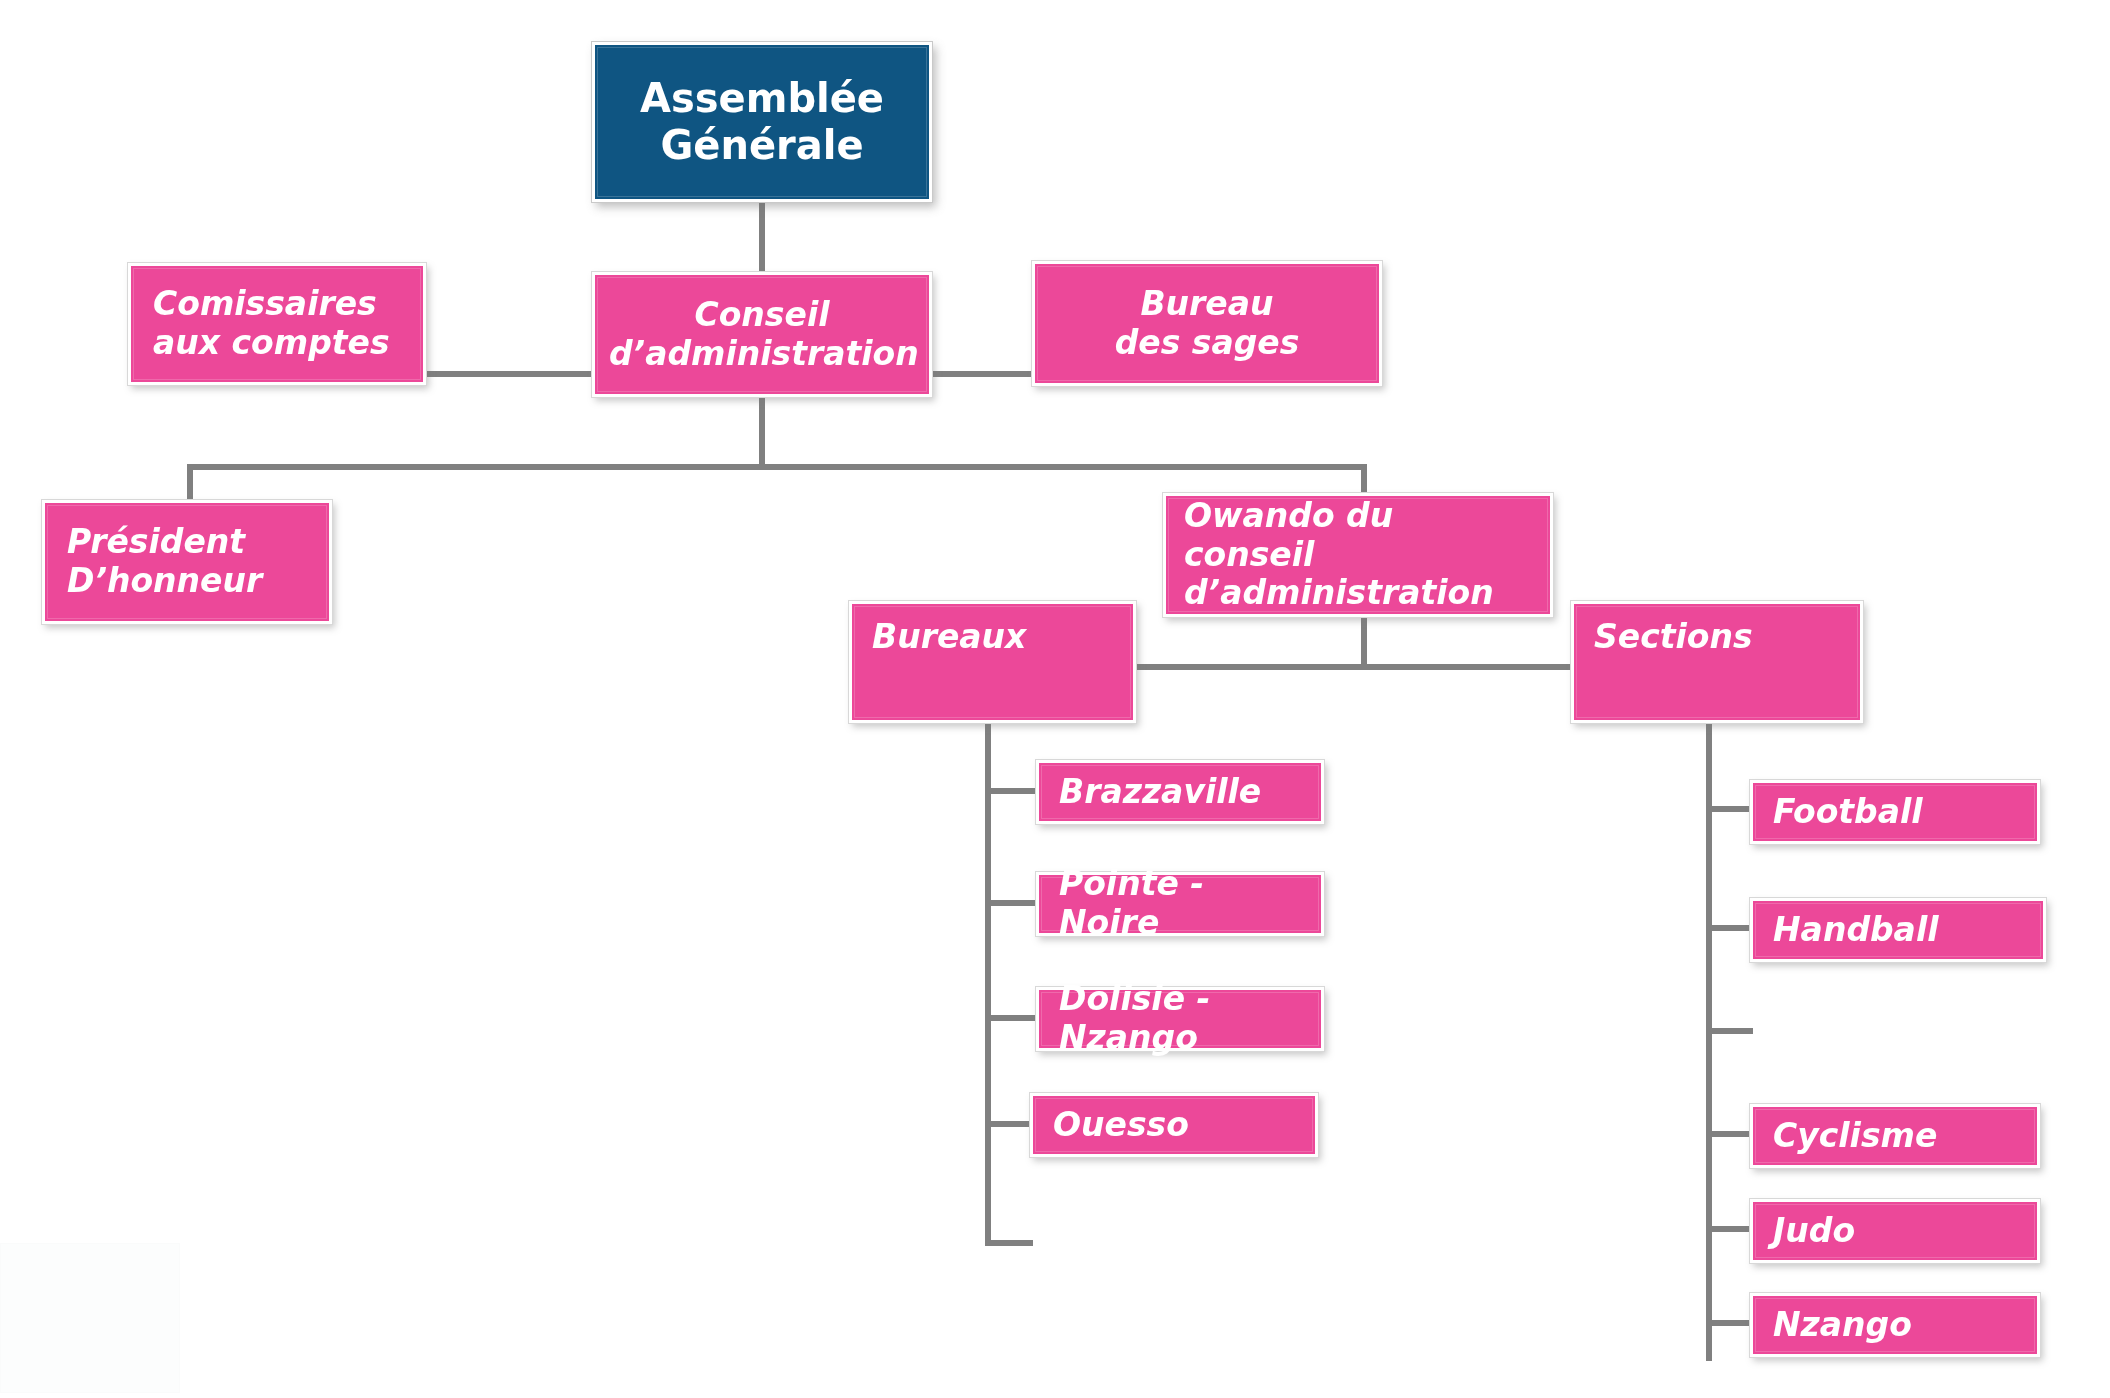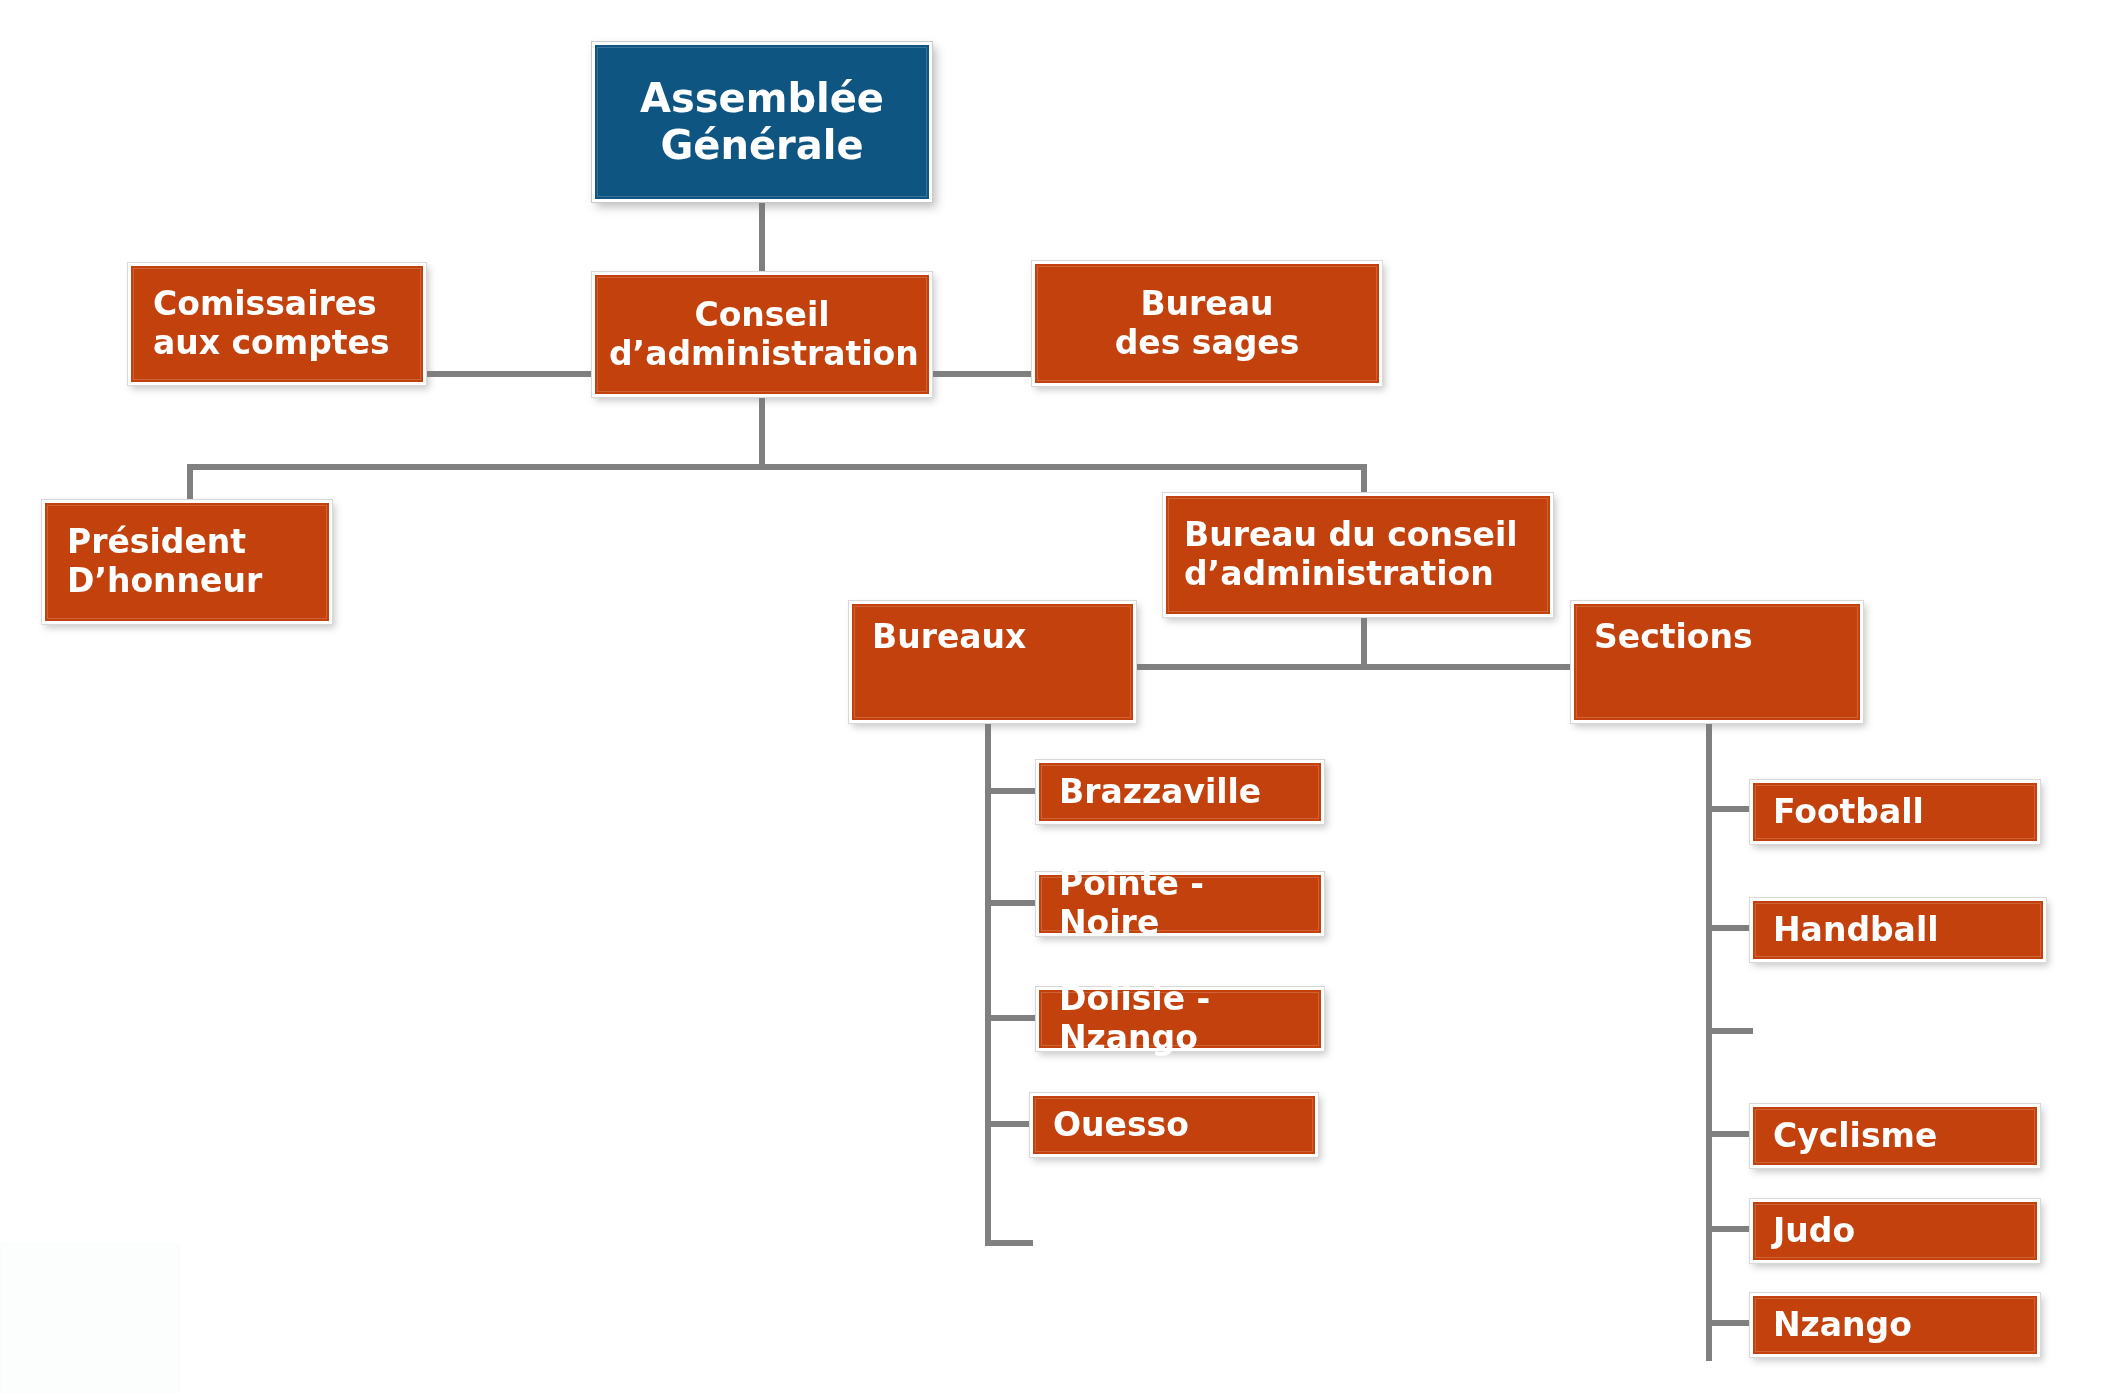--- a/index.html
+++ b/index.html
@@ -32,25 +32,26 @@
     position: absolute;
     background: #fcfdfd;
     border: 1px solid #fafbfb;
     z-index: 0;
   }
 
   
   .node {
     position: absolute;
     z-index: 3;
-    background: #c2410c;
+    background: #ec4899;
     border: 3px solid #ffffff;
     box-shadow: 0 0 0 1px #d8d8d8, 3px 4px 7px rgba(120,120,120,0.40);
     color: #ffffff;
     font-weight: bold;
+    font-style: italic;
     line-height: 1.18;
     display: flex;
     align-items: center;
     white-space: pre-line;
   }
   .node::after {
     
     content: "";
     position: absolute;
     left: 2px; right: 2px; top: 2px; bottom: 2px;
@@ -156,21 +157,21 @@
     <span>Bureau
 des sages</span>
   </div>
 
   <div class="node left-txt" id="n-president">
     <span>Président
 D’honneur</span>
   </div>
 
   <div class="node left-txt" id="n-bureau-ca">
-    <span>Bureau du conseil
+    <span>Owando du conseil
 d’administration</span>
   </div>
 
   <div class="node top-txt" id="n-bureaux">
     <span>Bureaux</span>
   </div>
 
   <div class="node top-txt" id="n-sections">
     <span>Sections</span>
   </div>

